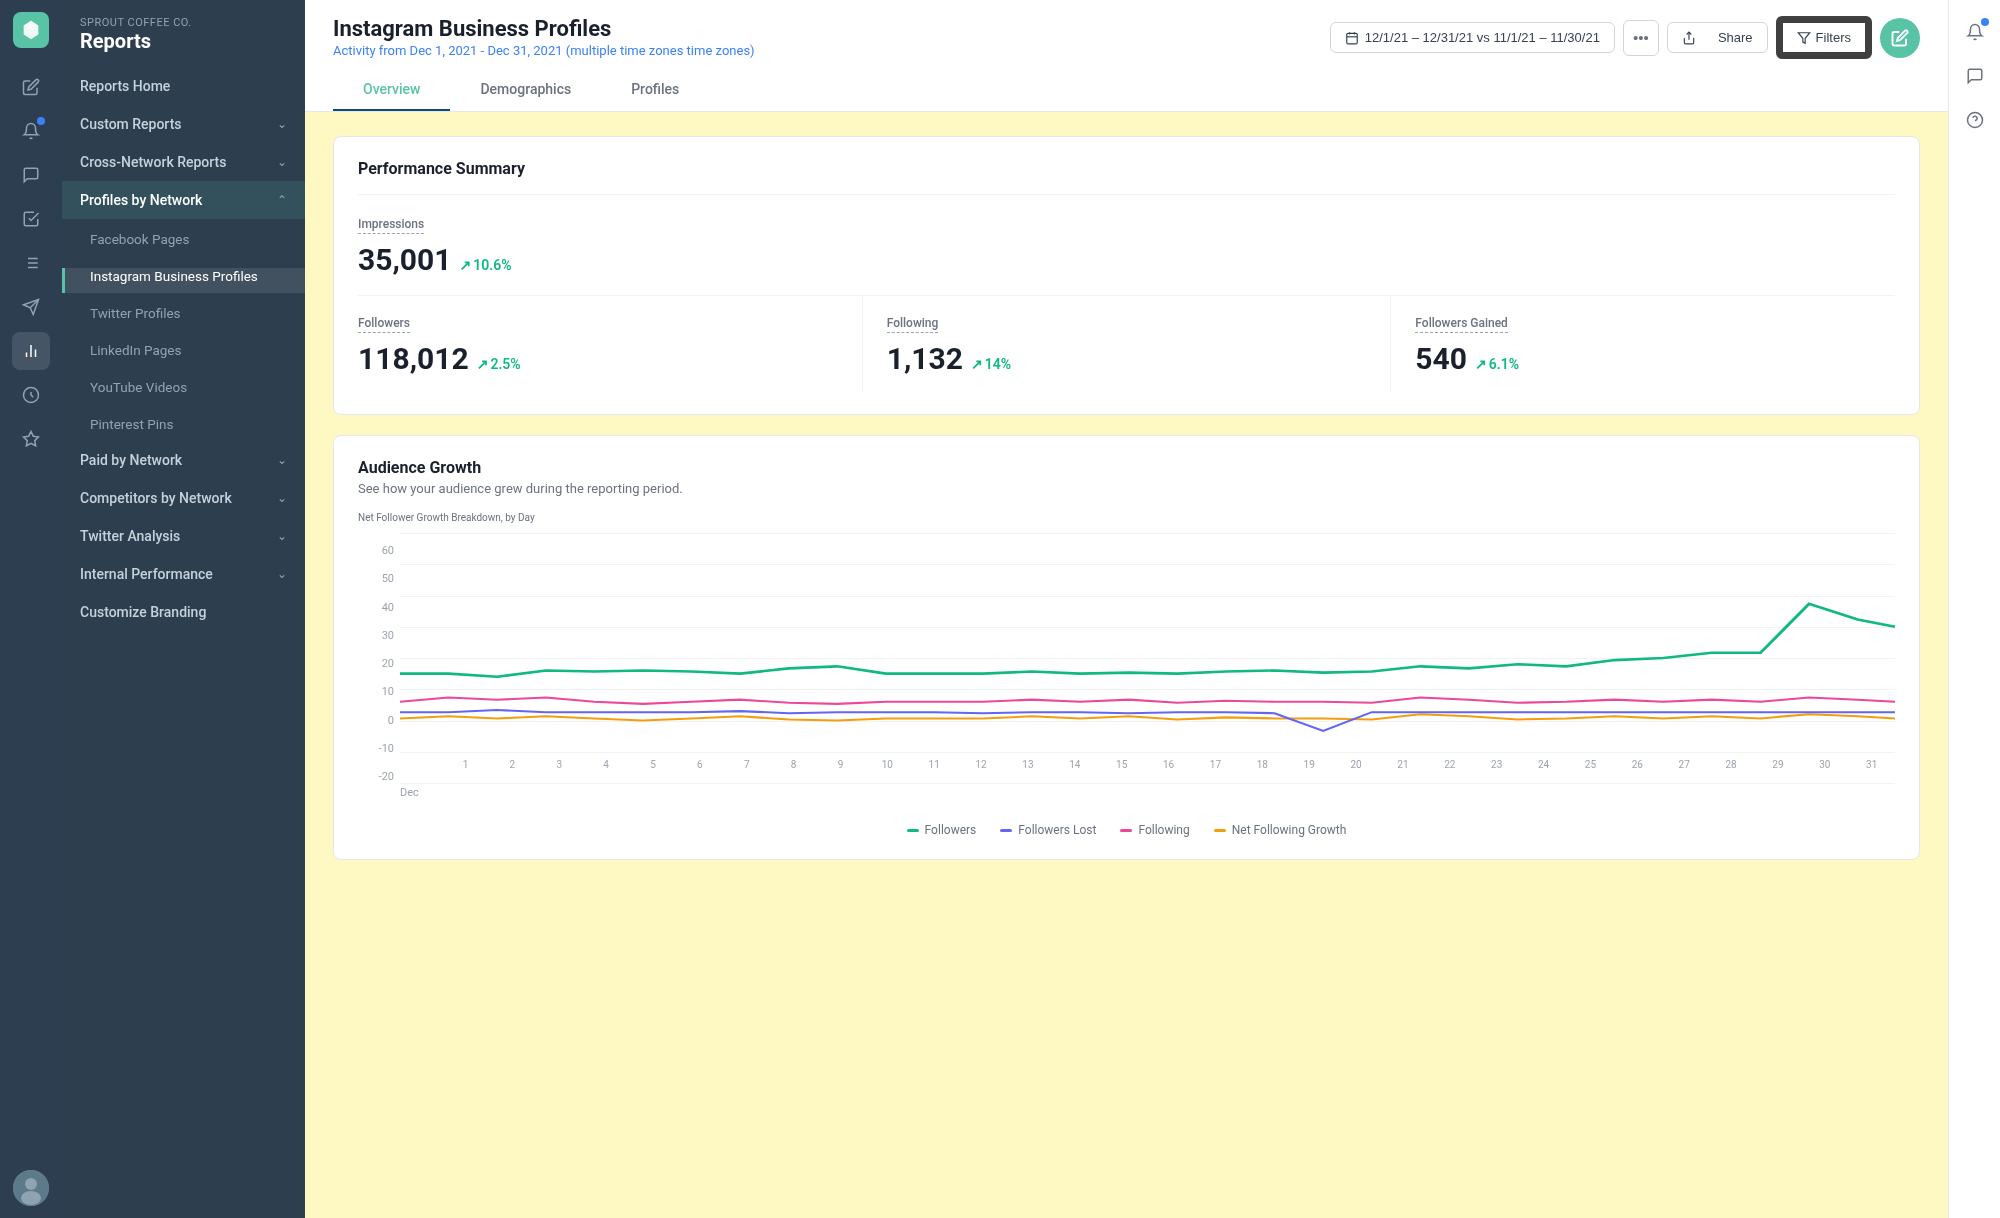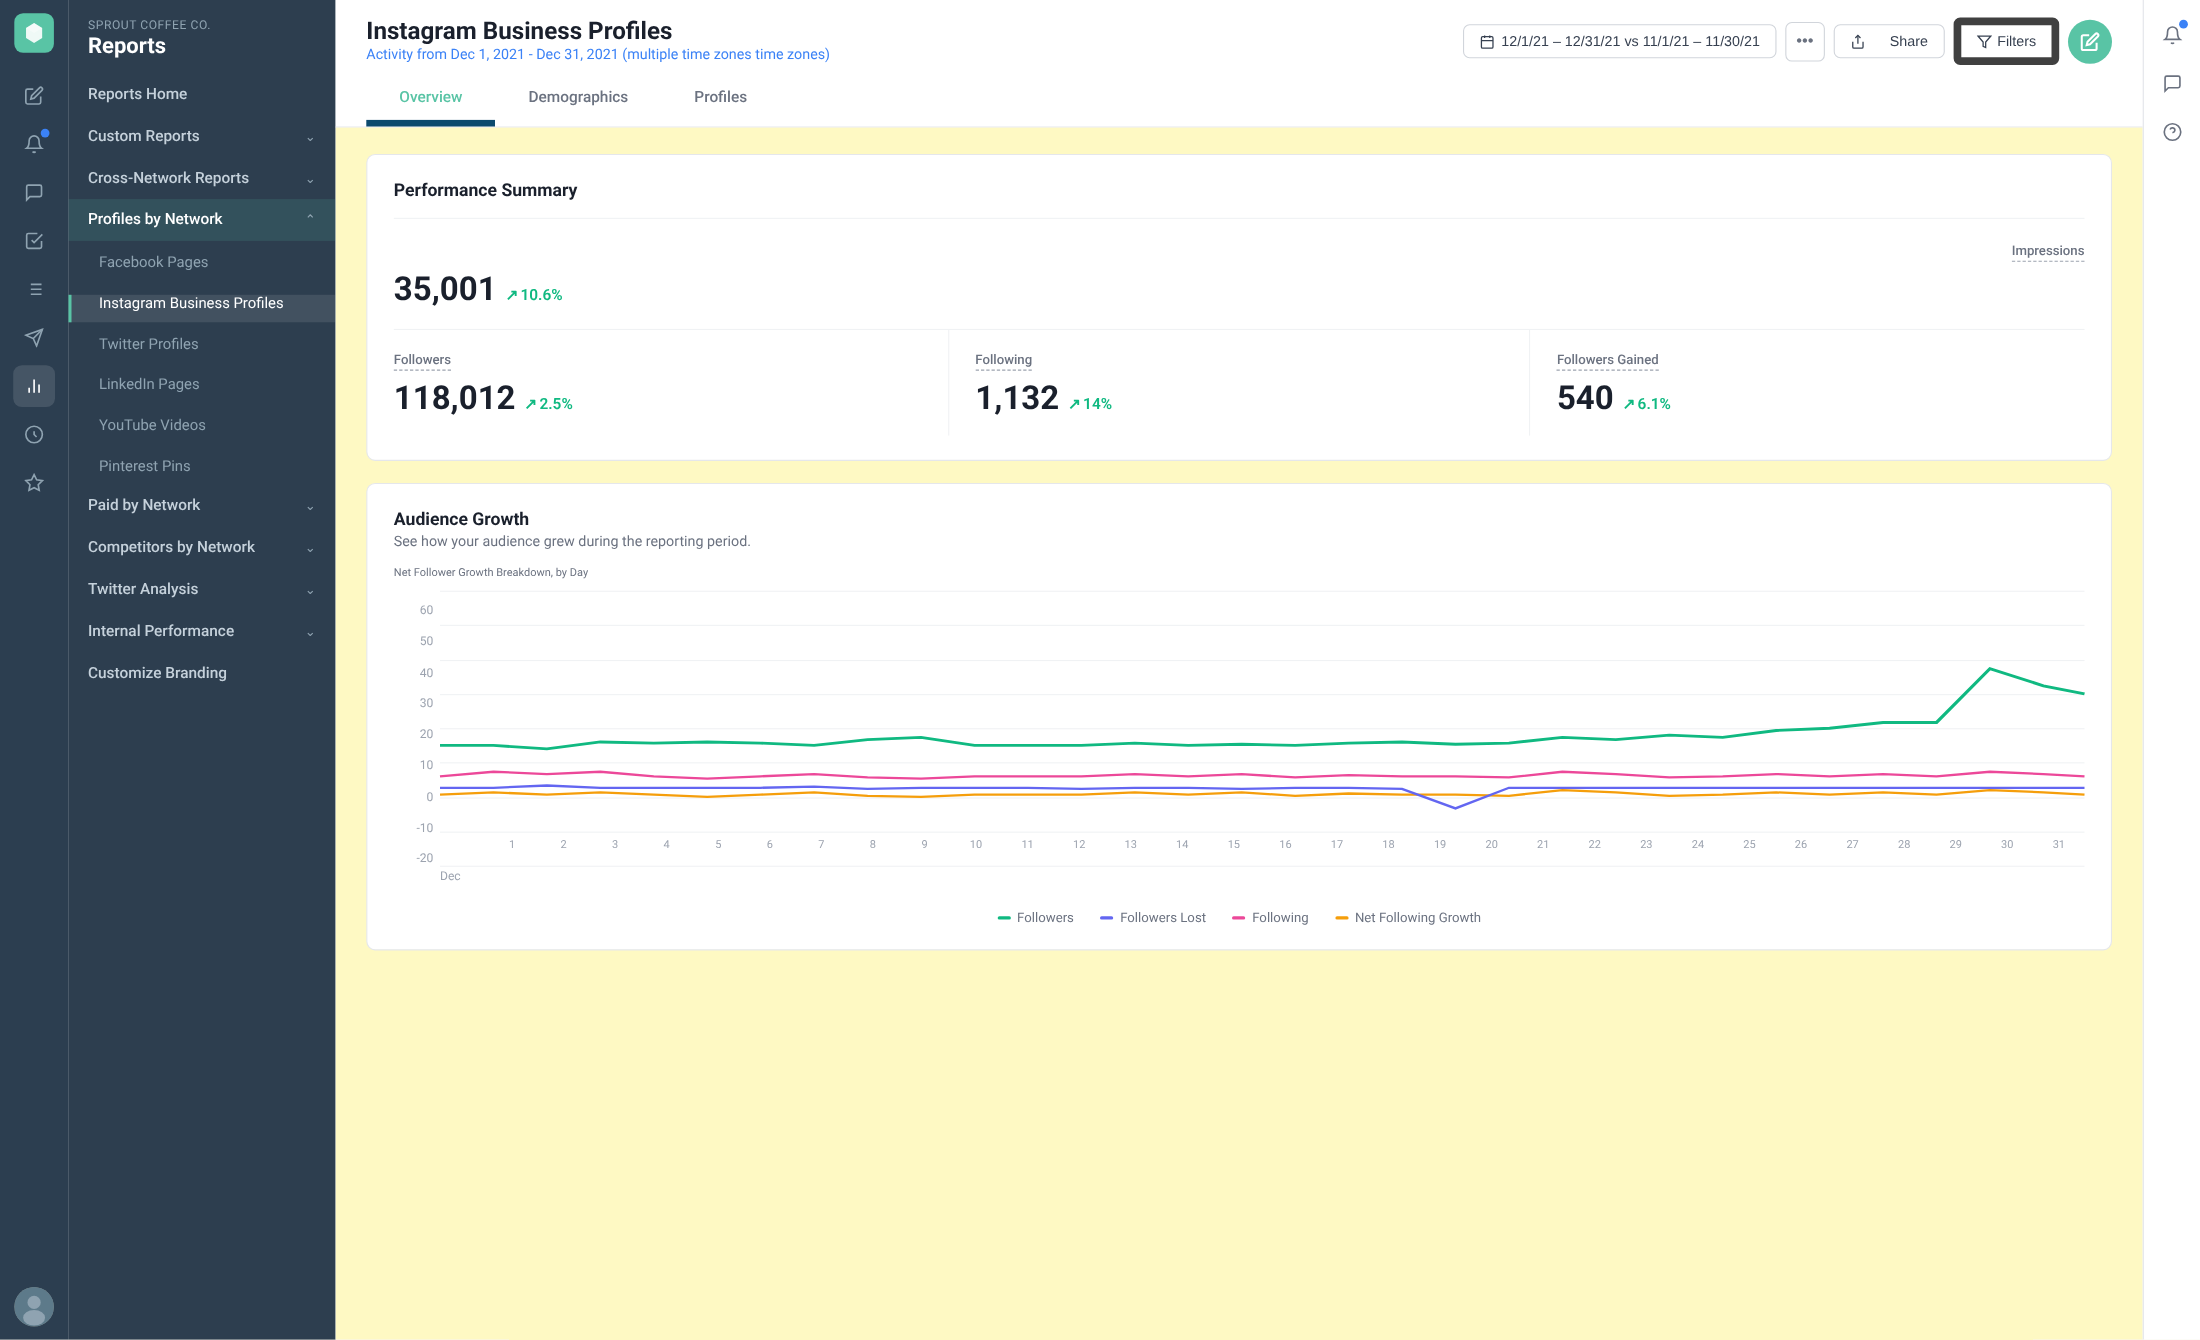--- a/index.html
+++ b/index.html
@@ -161,21 +161,21 @@
     }
     .tab {
       padding: 12px 30px;
       font-size: 14px;
       font-weight: 500;
       color: #6b7280;
       cursor: pointer;
       border-bottom: 2px solid transparent;
       transition: all 0.15s;
     }
-    .tab.active { color: #59c4a5; border-bottom: 6px solid #0c4a6e; }
+    .tab.active { color: #59c4a5; border-bottom: 2px solid #0c4a6e; }
 
     
     .content {
       flex: 1;
       overflow-y: auto;
       padding: 24px 28px;
       background: #fef9c3;
     }
 
     .card {
@@ -486,21 +486,21 @@
       <div class="tab">Demographics</div>
       <div class="tab">Profiles</div>
     </div>
   </div>
 
   <div class="content">
 
     <div class="card">
       <div class="card-title">Performance Summary</div>
 
-      <div style="border-top:1px solid #f0f2f4; padding-top:18px; padding-bottom:18px; border-bottom:1px solid #f0f2f4; margin-top:16px;text-align:right;">
+      <div style="border-top:1px solid #f0f2f4; padding-top:18px; padding-bottom:18px; border-bottom:1px solid #f0f2f4; margin-top:16px;">
         <div class="metric-label">Impressions</div>
         <div class="metric-value">
           <span>35,001</span>
           <span class="metric-change">10.6%</span>
         </div>
       </div>
 
       <div class="metric-thirds">
         <div class="metric-item" style="padding-right:24px;">
           <div class="metric-label">Followers</div>

